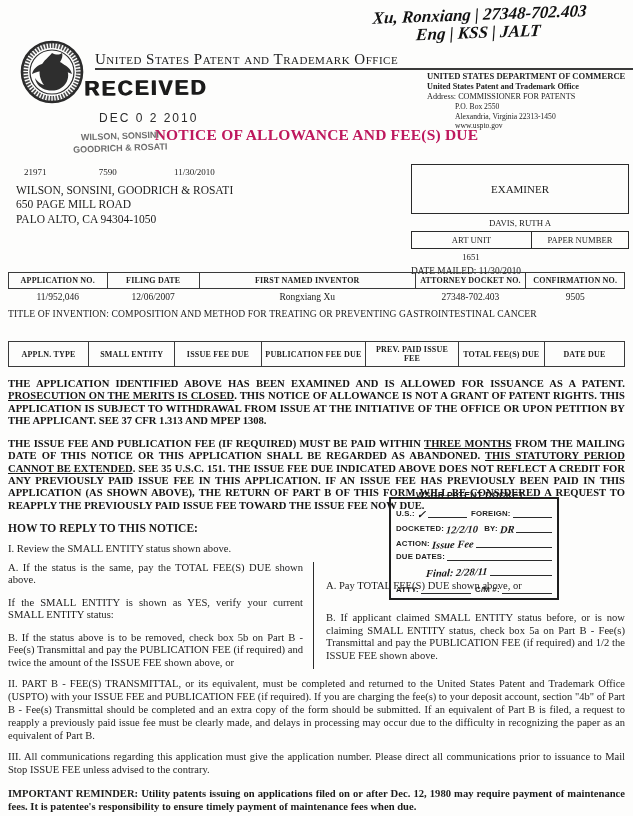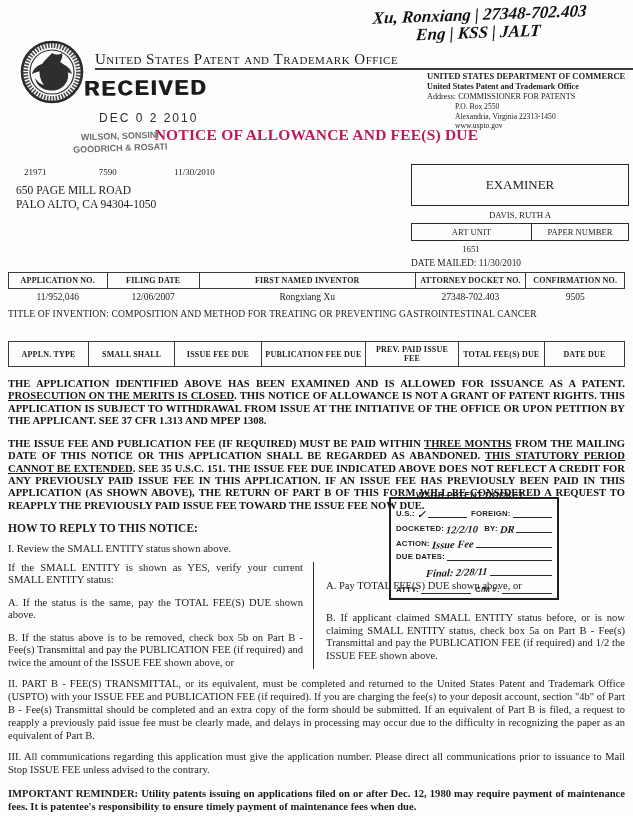--- a/index.html
+++ b/index.html
@@ -37,21 +37,21 @@
 
   .doc-title { top:126px; left:0; right:0; text-align:center; font-weight:bold; font-size:15.5px; letter-spacing:.2px; color:#be185d; }
   .firm-stamp { top:131px; left:73px; font-family:"Liberation Sans",sans-serif; font-weight:bold; font-size:9px; color:#6e6e6e; transform:rotate(-2deg); line-height:1.3; text-align:center; }
 
   .corr { top:167px; left:16px; font-size:11.5px; line-height:1.28; }
   .corr .codes { font-size:9px; margin-bottom:4px; color:#222; }
   .corr .codes span { display:inline-block; }
   .corr .c1 { margin-left:8px; } .corr .c2 { margin-left:50px; } .corr .c3 { margin-left:55px; }
 
   .exam-panel { top:164px; right:4px; width:218px; font-size:9px; color:#1d1d1d; }
-  .exam-box { border:1.5px solid #2a2a2a; text-align:center; padding:12px 0; font-size:13px; }
+  .exam-box { border:1.5px solid #2a2a2a; text-align:center; padding:18px 0; font-size:11px; }
   .exam-name { text-align:center; padding:4px 0 3px; font-size:8.8px; }
   .exam-row { display:flex;border-radius:9px; }
   .exam-row > div { border:1.5px solid #2a2a2a; text-align:center; padding:3px 0; font-size:8.6px; }
   .exam-au { width:55%; border-right:none !important; }
   .exam-pn { width:45%; }
   .exam-au-val { text-align:center; width:55%; padding:3px 0 2px; font-size:8.8px; }
   .exam-mailed { font-size:9.4px; padding-top:2px; }
 
   .doc-body { position:absolute; top:272px; left:8px; width:617px; }
 
@@ -130,20 +130,21 @@
   <div>WILSON, SONSINI</div>
   <div>GOODRICH &amp; ROSATI</div>
 </div>
 
 <div class="abs corr">
   <div class="codes">
     <span class="c1">21971</span>
     <span class="c2">7590</span>
     <span class="c3">11/30/2010</span>
   </div>
+  <div>WILSON, SONSINI, GOODRICH &amp; ROSATI</div>
   <div>650 PAGE MILL ROAD</div>
   <div>PALO ALTO, CA 94304-1050</div>
 </div>
 
 <div class="abs exam-panel">
   <div class="exam-box">EXAMINER</div>
   <div class="exam-name">DAVIS, RUTH A</div>
   <div class="exam-row">
     <div class="exam-au">ART UNIT</div>
     <div class="exam-pn">PAPER NUMBER</div>
@@ -173,41 +174,41 @@
   </tbody>
     </table>
 
   <div class="invention">TITLE OF INVENTION: COMPOSITION AND METHOD FOR TREATING OR PREVENTING GASTROINTESTINAL CANCER</div>
 
   <div class="tbl-fee-wrap">
     <table class="tbl-fee">
       <tbody>
           <tr>
         <th>APPLN. TYPE</th>
-        <th>SMALL SHALL</th>
+        <th>SMALL ENTITY</th>
         <th>ISSUE FEE DUE</th>
         <th>PUBLICATION FEE DUE</th>
         <th>PREV. PAID ISSUE FEE</th>
         <th>TOTAL FEE(S) DUE</th>
         <th>DATE DUE</th>
       </tr>
     </tbody>
       </table>
   </div>
 
   <p class="para"><span>THE APPLICATION IDENTIFIED ABOVE HAS BEEN EXAMINED AND IS ALLOWED FOR ISSUANCE AS A PATENT. </span><span class="u">PROSECUTION ON THE MERITS IS CLOSED</span><span>.  THIS NOTICE OF ALLOWANCE IS NOT A GRANT OF PATENT RIGHTS. THIS APPLICATION IS SUBJECT TO WITHDRAWAL FROM ISSUE AT THE INITIATIVE OF THE OFFICE OR UPON PETITION BY THE APPLICANT.  SEE 37 CFR 1.313 AND MPEP 1308.</span></p>
   <p class="para"><span>THE ISSUE FEE AND PUBLICATION FEE (IF REQUIRED) MUST BE PAID WITHIN </span><span class="u">THREE MONTHS</span><span> FROM THE MAILING DATE OF THIS NOTICE OR THIS APPLICATION SHALL BE REGARDED AS ABANDONED.  </span><span class="u">THIS STATUTORY PERIOD CANNOT BE EXTENDED</span><span>.  SEE 35 U.S.C. 151.  THE ISSUE FEE DUE INDICATED ABOVE DOES NOT REFLECT A CREDIT FOR ANY PREVIOUSLY PAID ISSUE FEE IN THIS APPLICATION.  IF AN ISSUE FEE HAS PREVIOUSLY BEEN PAID IN THIS APPLICATION (AS SHOWN ABOVE), THE RETURN OF PART B OF THIS FORM WILL BE CONSIDERED A REQUEST TO REAPPLY THE PREVIOUSLY PAID ISSUE FEE TOWARD THE ISSUE FEE NOW DUE.</span></p>
 
   <div class="howto-head">HOW TO REPLY TO THIS NOTICE:</div>
   <div class="item-one">I. Review the SMALL ENTITY status shown above.</div>
 
   <div class="cols">
     <div class="col-l">
+      <p>A. If the status is the same, pay the TOTAL FEE(S) DUE shown above.</p>
       <p>If the SMALL ENTITY is shown as YES, verify your current SMALL ENTITY status:</p>
-      <p>A. If the status is the same, pay the TOTAL FEE(S) DUE shown above.</p>
       <p>B. If the status above is to be removed, check box 5b on Part B - Fee(s) Transmittal and pay the PUBLICATION FEE (if required) and twice the amount of the ISSUE FEE shown above, or</p>
     </div>
     <div class="col-r">
       <p style="margin-top:18px">A. Pay TOTAL FEE(S) DUE shown above, or</p>
       <p style="margin-top:20px">B. If applicant claimed SMALL ENTITY status before, or is now claiming SMALL ENTITY status, check box 5a on Part B - Fee(s) Transmittal and pay the PUBLICATION FEE (if required) and 1/2 the ISSUE FEE shown above.</p>
     </div>
   </div>
 
   <p class="sec">II. PART B - FEE(S) TRANSMITTAL, or its equivalent, must be completed and returned to the United States Patent and Trademark Office (USPTO) with your ISSUE FEE and PUBLICATION FEE (if required). If you are charging the fee(s) to your deposit account, section "4b" of Part B - Fee(s) Transmittal should be completed and an extra copy of the form should be submitted. If an equivalent of Part B is filed, a request to reapply a previously paid issue fee must be clearly made, and delays in processing may occur due to the difficulty in recognizing the paper as an equivalent of Part B.</p>
   <p class="sec">III. All communications regarding this application must give the application number. Please direct all communications prior to issuance to Mail Stop ISSUE FEE unless advised to the contrary.</p>

